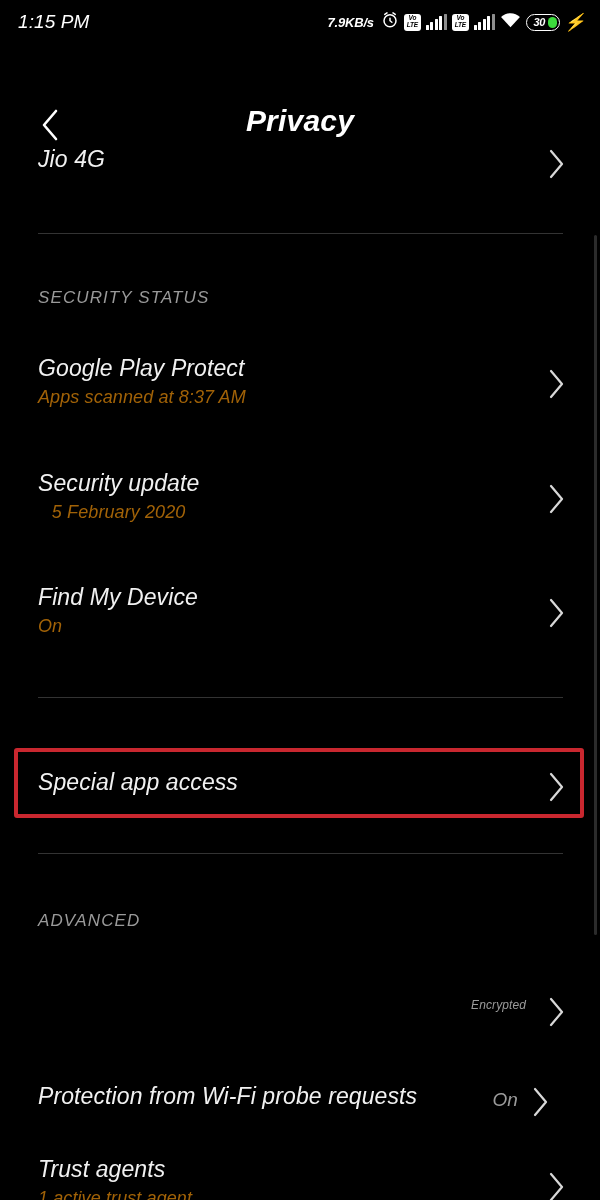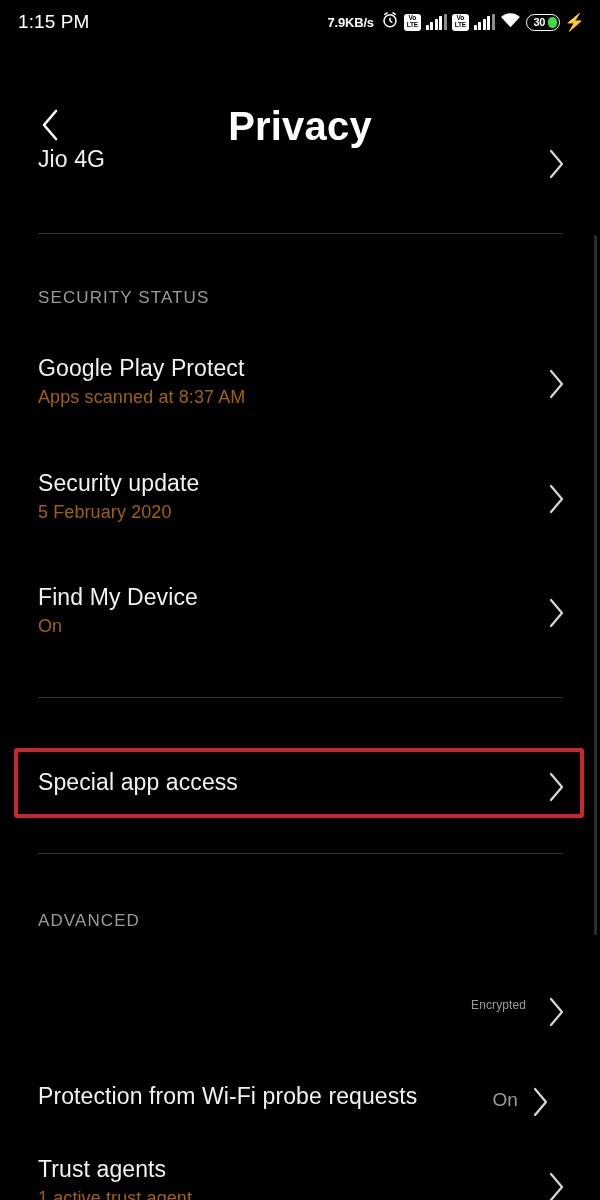--- a/index.html
+++ b/index.html
@@ -2,21 +2,21 @@
 <html><head>
 <meta charset="utf-8">
 <style>
   * { margin:0; padding:0; box-sizing:border-box; }
   html, body {
     width:600px; height:1200px;
     background:#000;
     font-family:"Liberation Sans", sans-serif;
     overflow:hidden;
   }
-  #screen { position:relative; width:600px; height:1200px; background:#000; }
+  #screen { position:relative; width:600px; height:1200px; background:#000;font-style:italic; }
 
   
   .statusbar {
     position:absolute; top:0; left:0; width:600px; height:44px;
     display:flex; align-items:center; padding:0 14px 0 18px;
     color:#fff;
   }
   .sb-clock { font-size:19px; font-weight:400; letter-spacing:.1px; }
   .sb-right { margin-left:auto; display:flex; align-items:center; gap:5px; }
   .sb-speed { font-size:13px; font-weight:700; letter-spacing:-.2px; margin-right:2px; }
@@ -54,21 +54,21 @@
   .bolt { font-size:17px; line-height:1; color:#fff; font-weight:700; }
 
   
   .appbar { position:absolute; top:44px; left:0; width:600px; height:84px; }
   .back {
     position:absolute; left:30px; top:58px; width:40px; height:46px;
     display:flex; align-items:center; justify-content:center;
   }
   .title {
     position:absolute; left:0; top:60px; width:600px; text-align:center;
-    color:#fff; font-size:40px; font-weight:700; letter-spacing:.2px;
+    color:#fff; font-size:30px; font-weight:700; letter-spacing:.2px;
   }
 
   
   .list { position:absolute; top:128px; left:0; width:600px; }
 
   .row { position:relative; min-height:60px; padding:0 16px 0 38px; }
   .row .txt { position:absolute; left:38px; }
   .row-title {
     color:#f1f1f1; font-size:23px; font-weight:400; letter-spacing:.1px;
     white-space:nowrap;
@@ -189,21 +189,21 @@
         <div class="row-title">Google Play Protect</div>
         <div class="row-sub">Apps scanned at 8:37 AM</div>
       </div>
       <span class="chev" style="top:25px;">
         <svg width="20" height="32" viewBox="0 0 20 32" fill="none" stroke="#d8d8d8" stroke-width="2.2" stroke-linecap="round" stroke-linejoin="round">
           <path d="M5 3l11 13L5 29"></path>
         </svg>
       </span>
     </div>
 
-    <div class="row" style="position:absolute; top:330px; left:0; width:600px; height:100px;">
+    <div class="row" style="position:absolute; top:330px; left:0; width:600px; height:100px;text-align:center;">
       <div class="txt" style="top:12px;">
         <div class="row-title">Security update</div>
         <div class="row-sub">5 February 2020</div>
       </div>
       <span class="chev" style="top:25px;">
         <svg width="20" height="32" viewBox="0 0 20 32" fill="none" stroke="#d8d8d8" stroke-width="2.2" stroke-linecap="round" stroke-linejoin="round">
           <path d="M5 3l11 13L5 29"></path>
         </svg>
       </span>
     </div>

